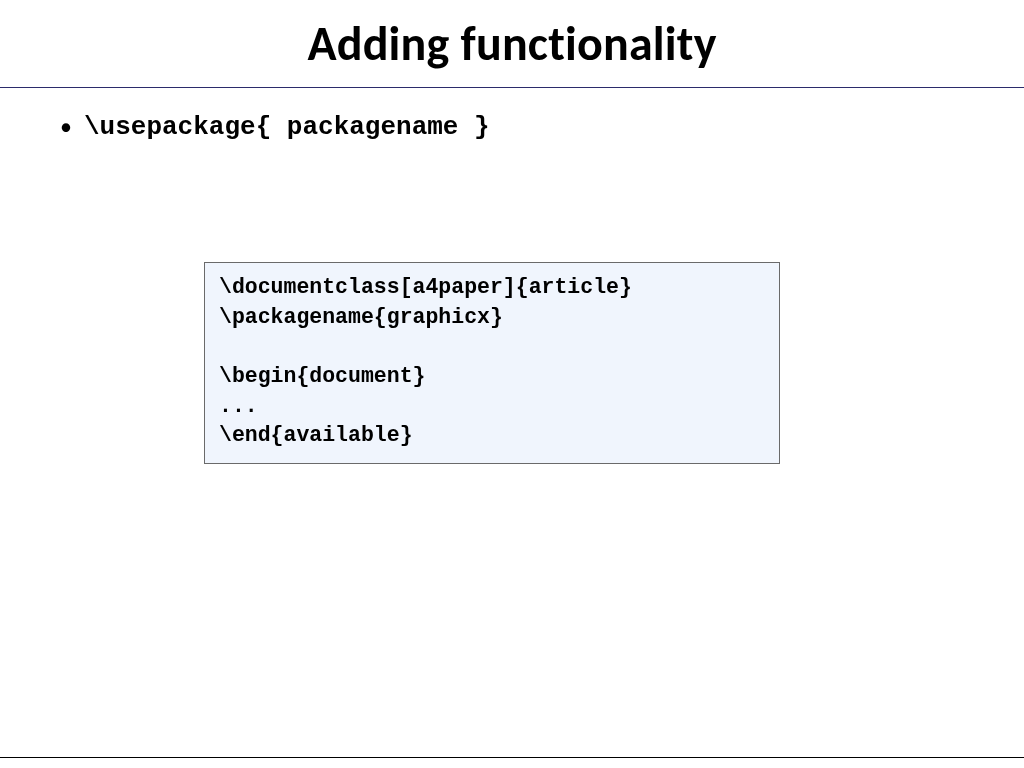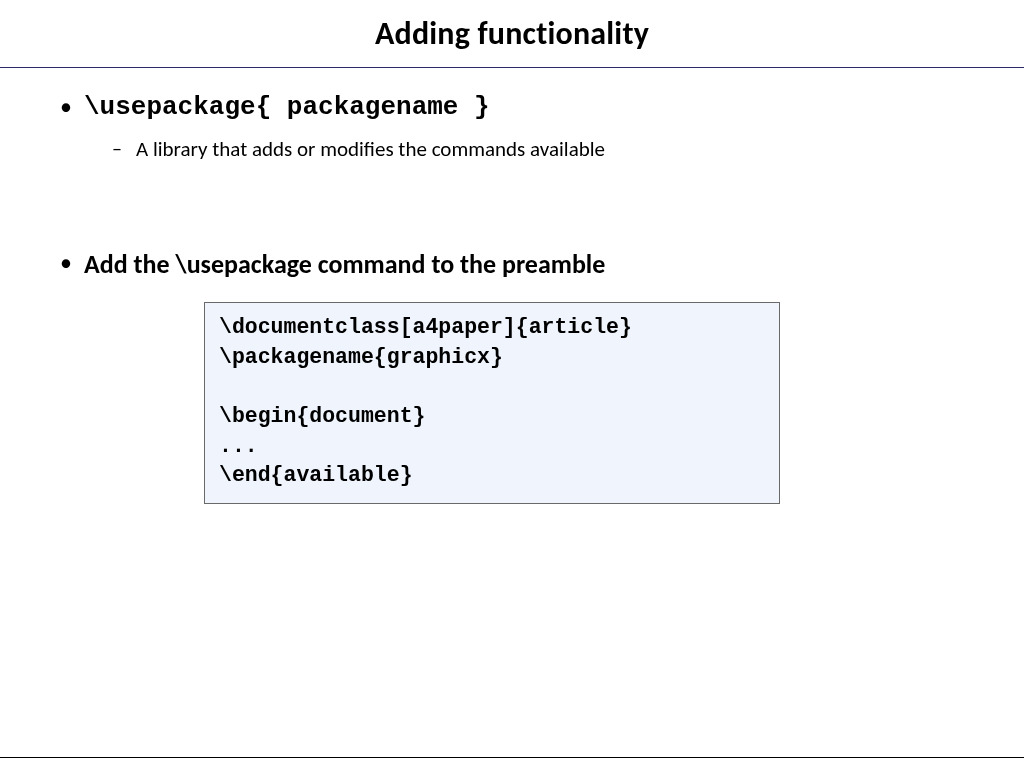--- a/index.html
+++ b/index.html
@@ -1,60 +1,54 @@
 <!DOCTYPE html>
 <html><head>
 <meta charset="utf-8">
 <style>
   * { margin: 0; padding: 0; box-sizing: border-box; }
   html, body { width: 1024px; height: 768px; background: #fff; font-family: Calibri, "Segoe UI", Arial, sans-serif; color: #000; }
   .slide { width: 1024px; height: 768px; position: relative; padding: 0; }
   .title-wrap { text-align: center; padding-top: 14px; }
-  .title { font-size: 32px; font-weight: 700; letter-spacing: 0.2px; }
+  .title { font-size: 48px; font-weight: 700; letter-spacing: 0.2px; }
   .rule1 { border: none; border-top: 1.5px solid #2b2b6b; margin-top: 14px; }
   .content { padding: 24px 44px 0 56px; }
   ul.top { list-style: none; }
   ul.top > li { position: relative; padding-left: 28px; margin-bottom: 8px; }
   ul.top > li::before { content: "•"; position: absolute; left: 4px; top: 0; font-size: 24px; line-height: 30px; }
   .top-line { font-size: 26px; font-weight: 700; }
   .mono { font-family: "Courier New", Courier, monospace; }
   ul.sub { list-style: none; margin-top: 14px; margin-left: 28px; }
   ul.sub > li { position: relative; padding-left: 24px; font-size: 21px; margin-bottom: 6px; font-weight: 400; }
   ul.sub > li::before { content: "–"; position: absolute; left: 0; top: 0; font-size: 20px; }
   .gap { height: 78px; }
-  .codebox { margin: 22px 0 0 148px; width: 576px; background: #f0f5fd; border: 1px solid #6a6a6a; padding: 10px 14px 12px 14px; }
+  .codebox { margin: 28px 0 0 148px; width: 576px; background: #f0f5fd; border: 1px solid #6a6a6a; padding: 10px 14px 12px 14px; }
   .codebox .codeline { font-family: "Courier New", Courier, monospace; font-weight: 700; font-size: 21.5px; line-height: 1.38; white-space: pre; }
   .footer-rule { position: absolute; left: 0; right: 0; bottom: 10px; border: none; border-top: 1.5px solid #000; }
 </style>
 </head>
 <body>
 <div class="slide">
 
   <div class="title-wrap">
     <div class="title">Adding functionality</div>
   </div>
   <hr class="rule1">
 
   <div class="content">
     <ul class="top">
       <li>
         <span class="top-line mono">\usepackage{ packagename }</span>
         <ul class="sub">
-          <li>A library that adds or modifies the commands available</li>
         </ul>
       </li>
     </ul>
 
     <div class="gap"></div>
 
-    <ul class="top">
-      <li>
-        <span class="top-line">Add the \usepackage command to the preamble</span>
-      </li>
-    </ul>
 
     <div class="codebox">
       <div class="codeline">\documentclass[a4paper]{article}</div>
       <div class="codeline">\packagename{graphicx}</div>
       <div class="codeline">&nbsp;</div>
       <div class="codeline">\begin{document}</div>
       <div class="codeline">...</div>
       <div class="codeline">\end{available}</div>
     </div>
   </div>

